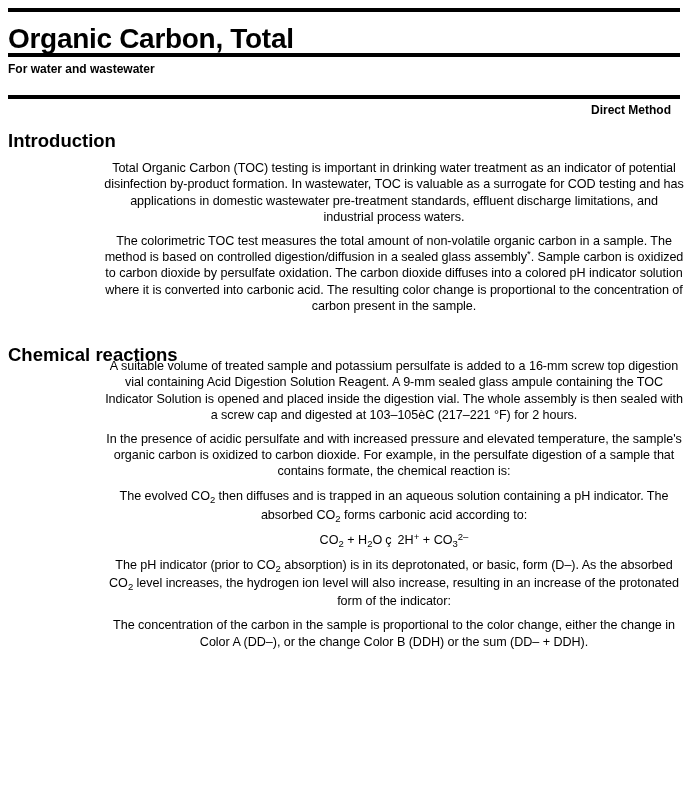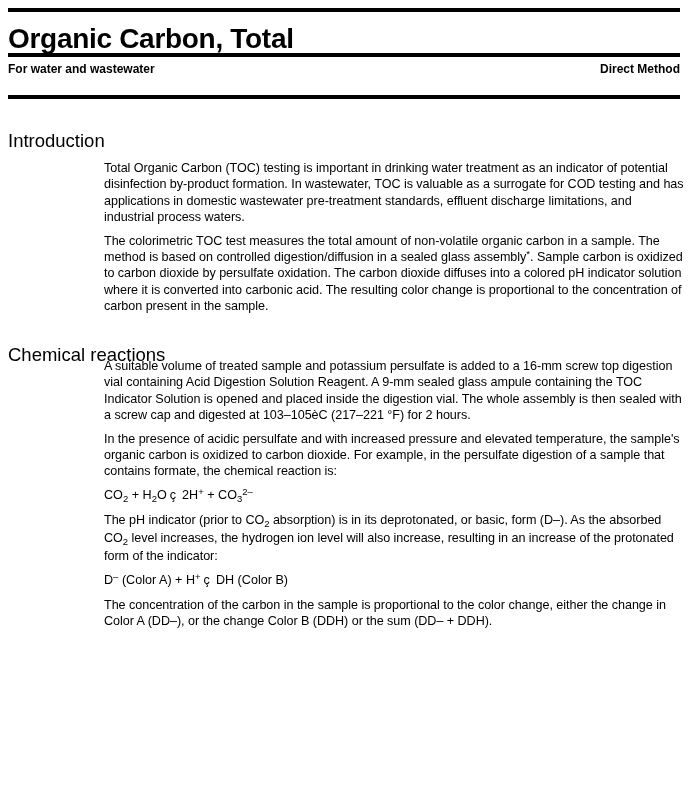--- a/index.html
+++ b/index.html
@@ -12,25 +12,25 @@
     .rule-mid { top: 53px; height: 4px; }
     .rule-bot { top: 95px; height: 4px; }
     .doc-title {
       position: absolute; left: 8px; top: 19px;
       font-size: 28px; font-weight: bold; letter-spacing: -0.3px; line-height: 40px;
     }
     .subtitle-left, .subtitle-right {
       position: absolute; top: 60px; font-size: 12px; font-weight: bold; line-height: 18px;
     }
     .subtitle-left { left: 8px; }
-    .subtitle-right { right: 17px; }
+    .subtitle-right { right: 26px; margin-top: 41px; }
     .section-heading {
-      position: absolute; left: 8px; font-size: 18.5px; font-weight: normal; line-height: 22px;
+      position: absolute; left: 8px; font-size: 18.5px; font-weight: bold; line-height: 22px;
     }
-    .body-block { position: absolute; left: 104px; width: 580px; }
+    .body-block { position: absolute; left: 104px; width: 580px; text-align: center; }
     .para {
       font-size: 12.6px; line-height: 16.4px; margin: 0 0 7px 0; letter-spacing: -0.05px;
     }
     .eq { font-size: 12.6px; line-height: 16.4px; margin: 0 0 8px 0; }
     sub, sup { font-size: 9.5px; line-height: 0; }
     sub { vertical-align: -3px; }
     sup { vertical-align: 4px; }
     .arrow { display: inline-block; margin: 0 6px 0 3px; }
   </style>
 </head>
@@ -46,17 +46,17 @@
 <div class="section-heading" style="top:130px">Introduction</div>
 <div class="body-block" style="top:160px">
   <p class="para">Total Organic Carbon (TOC) testing is important in drinking water treatment as an indicator of potential disinfection by-product formation. In wastewater, TOC is valuable as a surrogate for COD testing and has applications in domestic wastewater pre-treatment standards, effluent discharge limitations, and industrial process waters.</p>
   <p class="para"><span>The colorimetric TOC test measures the total amount of non-volatile organic carbon in a sample. The method is based on controlled digestion/diffusion in a sealed glass assembly</span><sup>*</sup><span>. Sample carbon is oxidized to carbon dioxide by persulfate oxidation. The carbon dioxide diffuses into a colored pH indicator solution where it is converted into carbonic acid. The resulting color change is proportional to the concentration of carbon present in the sample.</span></p>
 </div>
 
 <div class="section-heading" style="top:344px">Chemical reactions</div>
 <div class="body-block" style="top:358px">
   <p class="para">A suitable volume of treated sample and potassium persulfate is added to a 16-mm screw top digestion vial containing Acid Digestion Solution Reagent. A 9-mm sealed glass ampule containing the TOC Indicator Solution is opened and placed inside the digestion vial. The whole assembly is then sealed with a screw cap and digested at 103–105èC (217–221 °F) for 2 hours.</p>
   <p class="para">In the presence of acidic persulfate and with increased pressure and elevated temperature, the sample's organic carbon is oxidized to carbon dioxide. For example, in the persulfate digestion of a sample that contains formate, the chemical reaction is:</p>
+  <p class="para" style="line-height:19px"><span>The evolved CO</span><sub>2</sub><span> then diffuses and is trapped in an aqueous solution containing a pH indicator. The absorbed CO</span><sub>2</sub><span> forms carbonic acid according to:</span></p>
   <p class="eq"><span>CO</span><sub>2</sub><span> + H</span><sub>2</sub><span>O</span><span class="arrow">ç</span><span>2H</span><sup>+</sup><span> + CO</span><sub>3</sub><sup>2–</sup></p>
   <p class="para" style="line-height:18px"><span>The pH indicator (prior to CO</span><sub>2</sub><span> absorption) is in its deprotonated, or basic, form (D–). As the absorbed CO</span><sub>2</sub><span> level increases, the hydrogen ion level will also increase, resulting in an increase of the protonated form of the indicator:</span></p>
-  <p class="eq"><span>D</span><sup>–</sup><span> (Color A) + H</span><sup>+</sup><span class="arrow">ç</span><span>DH (Color B)</span></p>
   <p class="para">The concentration of the carbon in the sample is proportional to the color change, either the change in Color A (DD–), or the change Color B (DDH) or the sum (DD– + DDH).</p>
 </div>
 
 </body></html>

